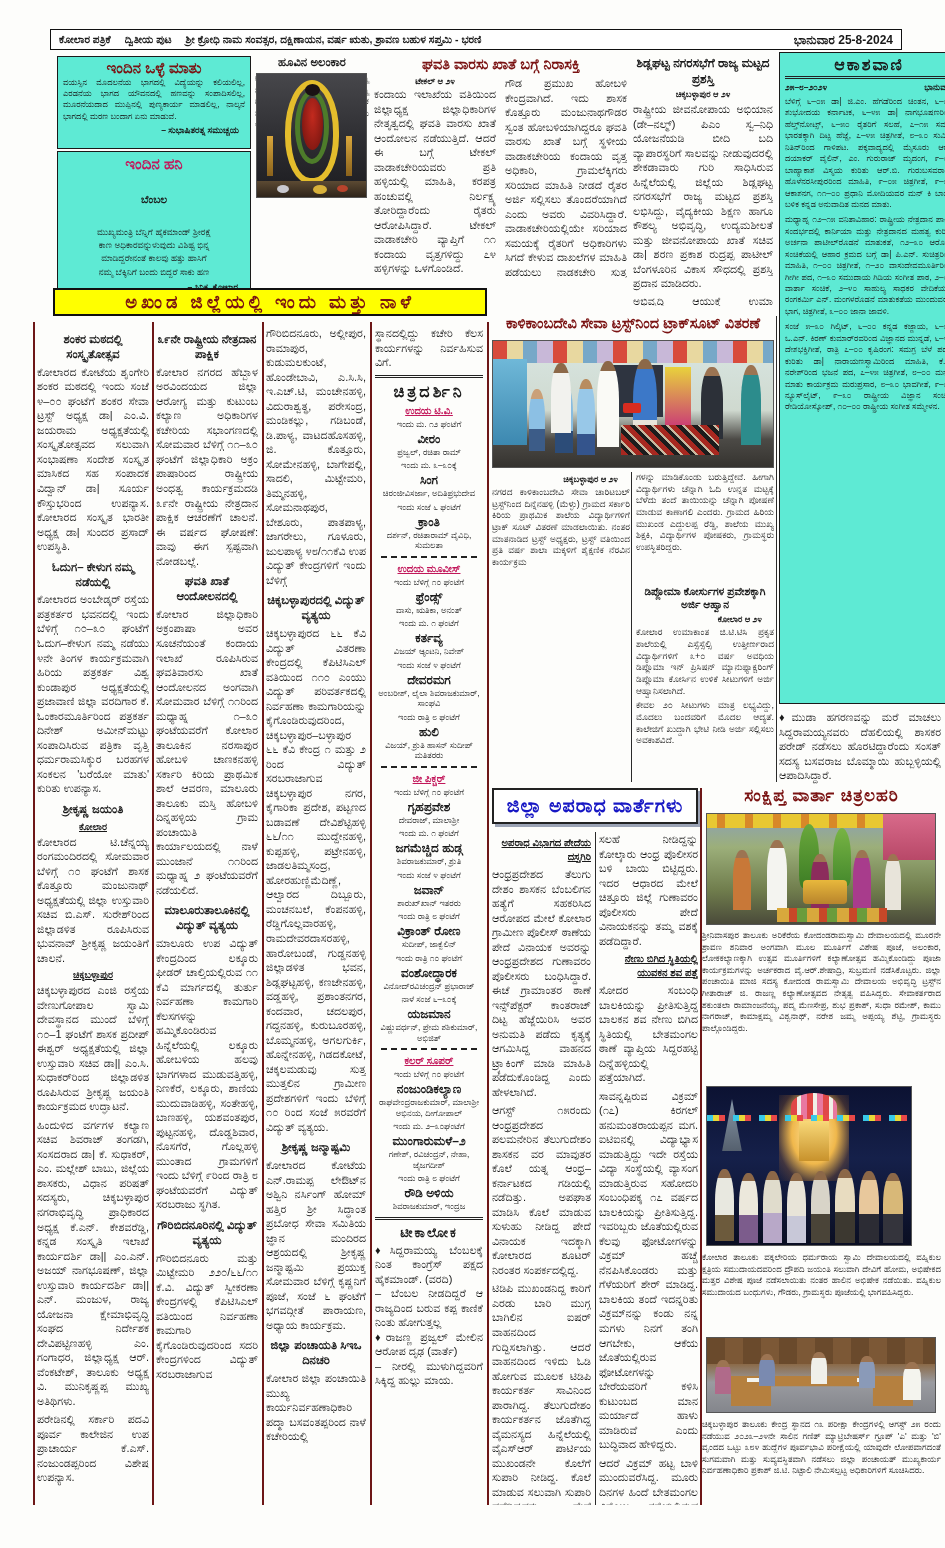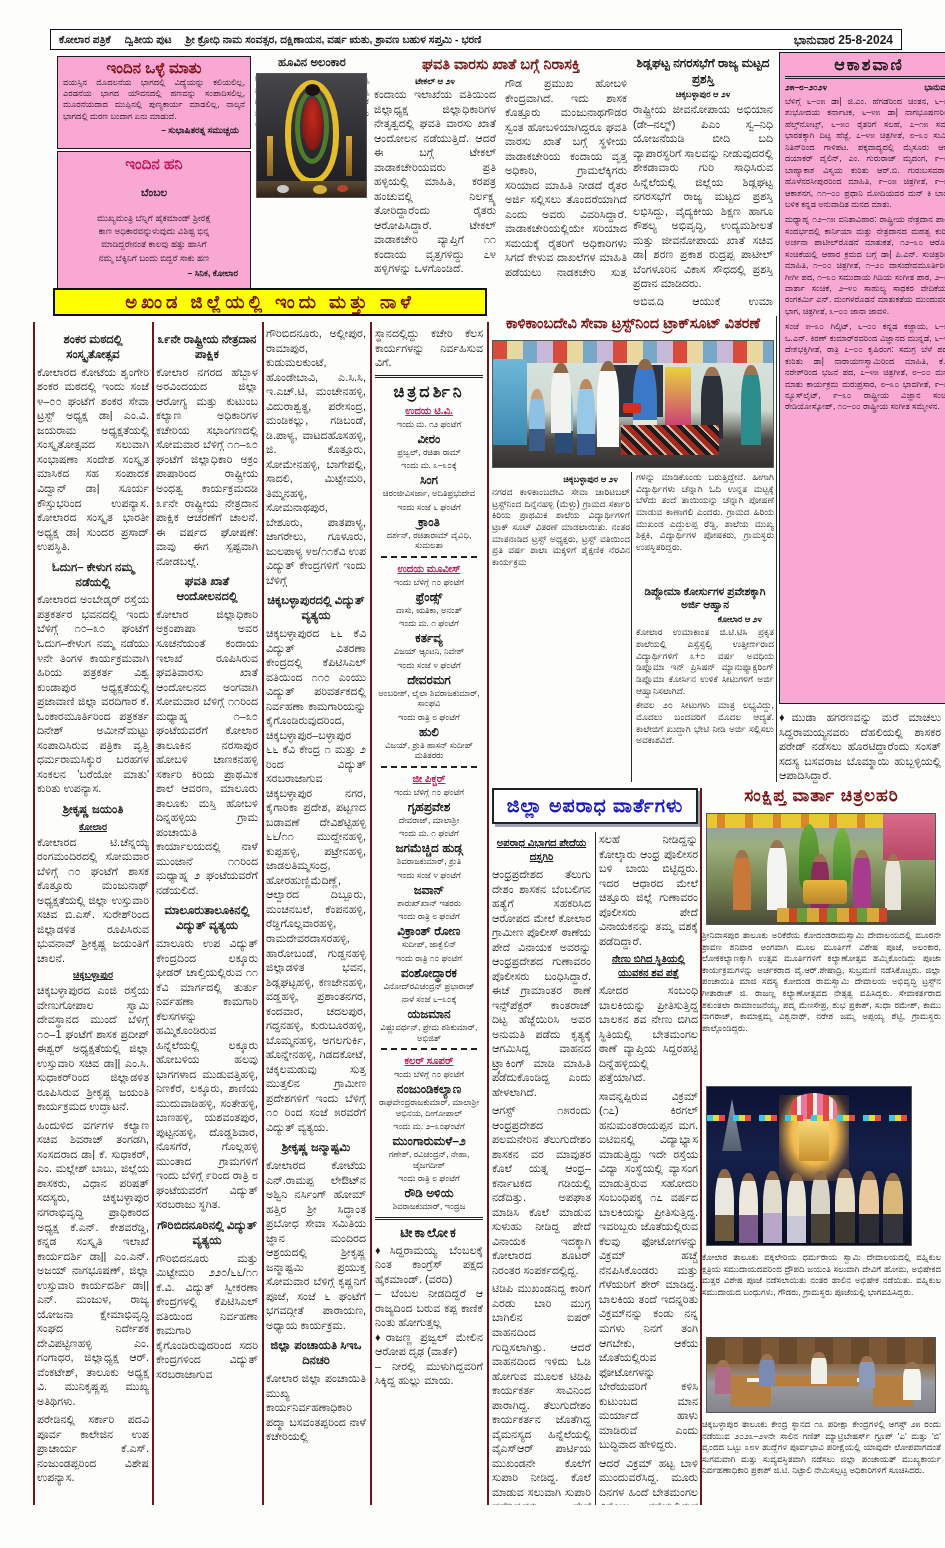--- a/index.html
+++ b/index.html
@@ -8,41 +8,41 @@
 .page{position:relative;width:945px;height:1548px;margin:0 auto;background:#fdfdfb;overflow:hidden}
 .abs{position:absolute}
 .jt{text-align:justify}
 .ctr{text-align:center}
 .b{font-weight:bold}
 .body8{font-size:11px;line-height:1.32}
 .body9{font-size:9px;line-height:1.3}
 .ovh{overflow:hidden}
 .vr{position:absolute;width:1px;background:#2a2a2a}
 .vrm{position:absolute;width:2px;background:#6d1717}
-.box{border:1.2px solid #1a1a1a;background:#f9a8d4}
+.box{border:1.2px solid #1a1a1a;background:#5eead4}
 .subhead{font-weight:bold;text-align:center;font-size:11.5px;line-height:1.3;margin:6px 0 3px}
 .subhead-sm{font-weight:bold;text-align:center;font-size:10.5px;line-height:1.25;margin:5px 0 3px}
 .place{font-weight:bold;text-decoration:underline;text-align:center;font-size:9.5px;margin:4px 0 2px}
 .dl{font-weight:bold;font-size:8.4px;text-align:right;padding-right:12px;margin:2px 0}
 .col p{margin-bottom:4px}
 .maroon{color:#7a1212}
 .pink{color:#c2185b}
 .masthead{display:flex;align-items:center;gap:14px;border:1.6px solid #111;background:#fff;padding:0 8px;font-size:10.5px}
 .banner{background:#ffff00;border:2.2px solid #111;color:#7a1212;font-weight:bold;font-size:18px;display:flex;align-items:center;justify-content:center;letter-spacing:4px}
 .dashsep{border-top:2px dashed #222;margin:5px 6px}
 .dblsep{border-top:3px double #222;margin:5px 0}
 .tv-ch{color:#c2185b;font-weight:bold;text-decoration:underline;text-align:center;font-size:10px;margin:4px 0 2px}
 .tv-time{text-align:center;font-size:8.4px;margin:1px 0}
 .tv-title{font-weight:bold;text-align:center;font-size:12px;margin:2px 0 1px}
 .tv-cast{text-align:center;font-size:8.4px;line-height:1.25;margin-bottom:3px}
 .photo{position:absolute;border:1px solid #555;overflow:hidden}
 .cap{font-size:8.6px;line-height:1.35;text-align:justify}
 .crimebox{border:2px solid #222;background:#fff;box-shadow:3px 3px 0 #9ba3b5,inset 0 0 0 2px #fff;display:flex;align-items:center;justify-content:center}
 .crimebox span{color:#1717c4;font-weight:bold;font-size:19px;letter-spacing:1px}
-.crime-sub{font-weight:bold;text-decoration:underline;text-align:center;font-size:10px;line-height:1.35;margin:4px 0}
+.crime-sub{font-weight:bold;text-decoration:underline;text-align:right;font-size:10px;line-height:1.35;margin:4px 0}
 .poem{white-space:pre-line;text-align:center;font-size:8.8px;line-height:1.5}
 .byline{font-weight:bold;font-size:8.6px;text-align:right;padding-right:6px;margin-top:3px}
 .person{position:absolute;border-radius:45% 45% 0 0}
 </style>
 </head>
 <body>
 
 <div class="page">
 
   <div class="abs masthead" style="left:50px;top:29px;width:852px;height:21px">
@@ -53,21 +53,21 @@
   </div>
 
   <div class="abs box" style="left:57px;top:56px;width:194px;height:93px;padding:2px 5px">
     <div class="ctr b maroon" style="font-size:15px">ಇಂದಿನ ಒಳ್ಳೆ ಮಾತು</div>
     <div class="jt" style="font-size:8.3px;line-height:1.35">ವಯಸ್ಸಿನ ಮೊದಲನೆಯ ಭಾಗದಲ್ಲಿ ವಿದ್ಯೆಯನ್ನು ಕಲಿಯಲಿಲ್ಲ, ಎರಡನೆಯ ಭಾಗದ ಯೌವನದಲ್ಲಿ ಹಣವನ್ನು ಸಂಪಾದಿಸಲಿಲ್ಲ, ಮೂರನೆಯದಾದ ಮುಪ್ಪಿನಲ್ಲಿ ಪುಣ್ಯಕಾರ್ಯ ಮಾಡಲಿಲ್ಲ, ನಾಲ್ಕನೆ ಭಾಗದಲ್ಲಿ ಮರಣ ಬಂದಾಗ ಏನು ಮಾಡುವೆ.</div>
     <div class="byline">– ಸುಭಾಷಿತರತ್ನ ಸಮುಚ್ಚಯ</div>
   </div>
 
   <div class="abs box" style="left:57px;top:151px;width:194px;height:160px;padding:3px 6px">
     <div class="ctr b pink" style="font-size:15px">ಇಂದಿನ ಹನಿ</div>
-    <div class="ctr b" style="font-size:10.5px;margin:13px 0">ಬೆಂಬಲ</div>
+    <div class="ctr b" style="font-size:10.5px;margin:20px 0">ಬೆಂಬಲ</div>
     <div class="poem">ಮುಖ್ಯಮಂತ್ರಿ ಬೆನ್ನಿಗೆ ಹೈಕಮಾಂಡ್ ಶ್ರೀರಕ್ಷೆ
 ಕಾಣ ಅಧಿಕಾರವನ್ನುಳುವುದು ವಿಶಿಷ್ಟ ಭಿನ್ನ
 ಮಾಡಿದ್ದರೇನಂತೆ ಕಾಲವು ಹತ್ತು ಹಾಸಿಗೆ
 ನಮ್ಮ ಬೆಕ್ಕಿನಿಗೆ ಬಂದು ಬಿದ್ದರೆ ಸಾಕು ಹಣ</div>
     <div class="byline">– ಸಿನಿಕ, ಕೋಲಾರ</div>
   </div>
 
   <div class="abs" style="left:255px;top:56px;width:114px;height:226px">
     <div class="ctr b" style="font-size:11.5px">ಹೂವಿನ ಅಲಂಕಾರ</div>
     <div class="photo" style="left:1px;top:17px;width:111px;height:125px;background:linear-gradient(180deg,#47474b,#2d2d31 55%,#1c1c20)">

